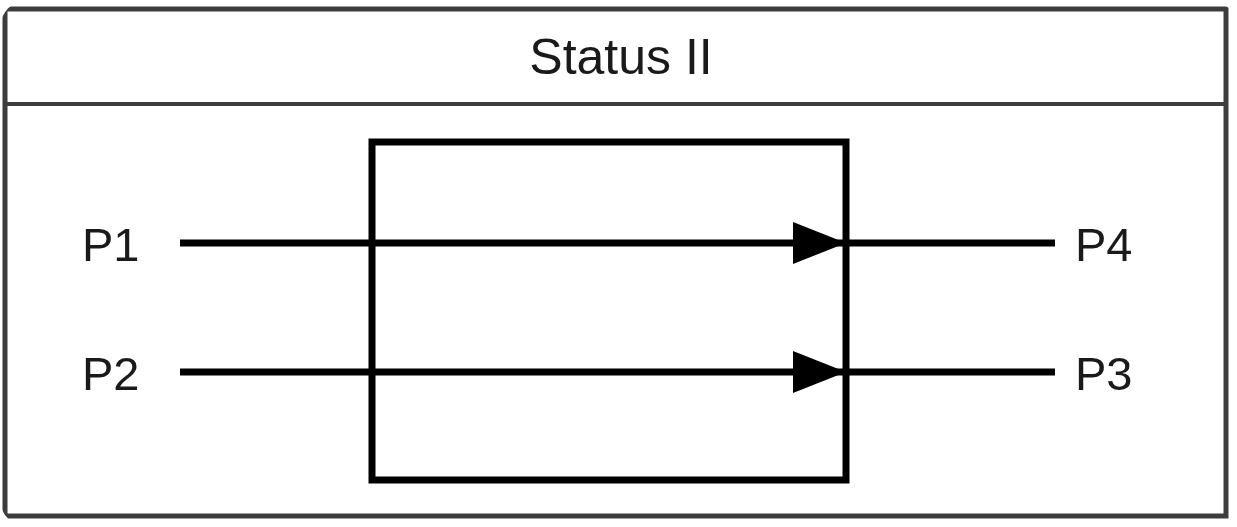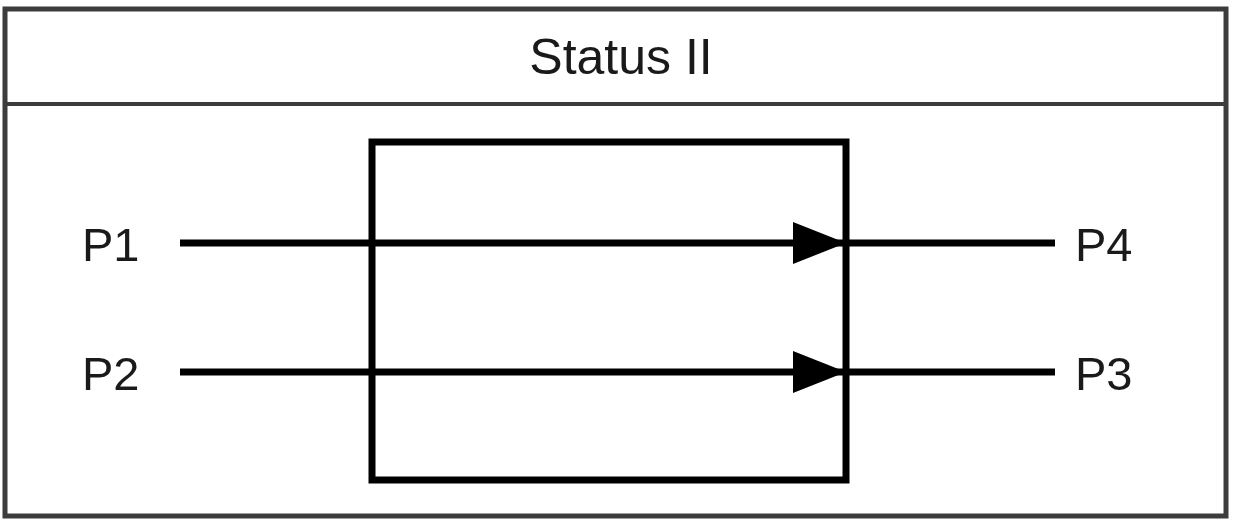--- a/index.html
+++ b/index.html
@@ -9,20 +9,21 @@
   }
   body {
     font-family: "Liberation Sans", sans-serif;
   }
   #stage {
     position: relative;
     width: 1237px;
     height: 527px;
     background: #ffffff;
     overflow: hidden;
+    border-radius: 28px;
   }
   #diagram-svg {
     position: absolute;
     left: 0;
     top: 0;
     width: 1237px;
     height: 527px;
     display: block;
   }
   .frame-line {

